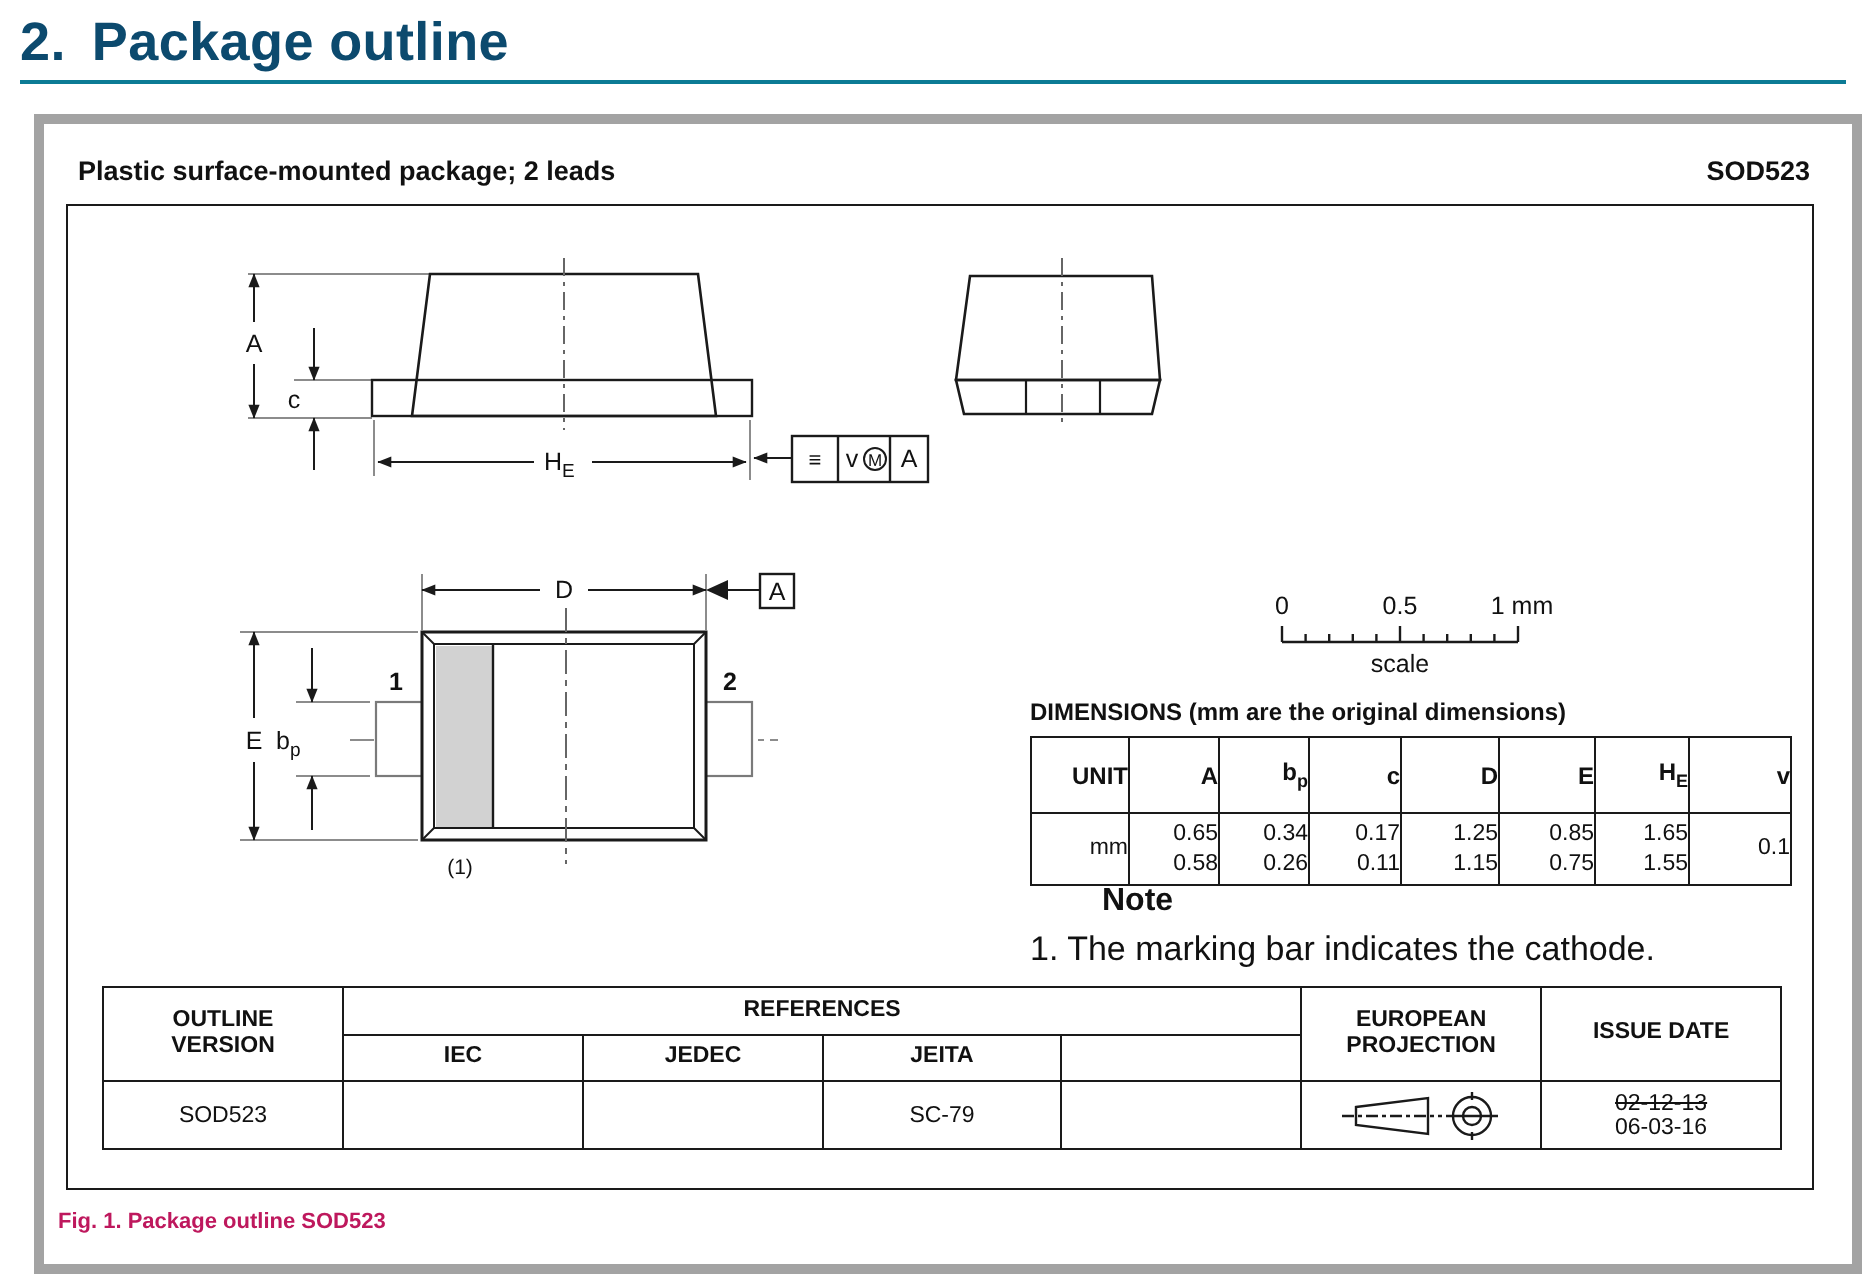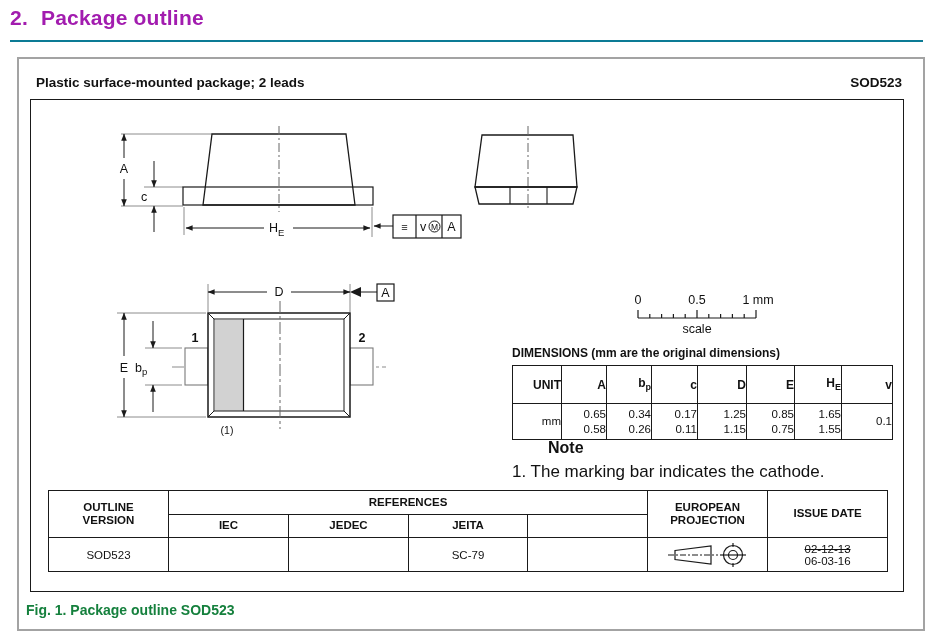--- a/index.html
+++ b/index.html
@@ -1,28 +1,28 @@
 <!DOCTYPE html>
 <html><head>
 <meta charset="utf-8">
 <style>
   html,body{margin:0;padding:0;background:#ffffff;}
   body{font-family:"Liberation Sans", sans-serif; color:#111;}
   .page{position:relative;width:935px;height:643px;background:#fff;overflow:hidden;}
 
-  .section-title{position:absolute;left:10px;top:6px;font-size:21px;font-weight:bold;color:#a21caf;letter-spacing:0.2px;}
+  .section-title{position:absolute;left:10px;top:6px;font-size:27px;font-weight:bold;color:#0c4a6e;letter-spacing:0.2px;}
   .section-title .num{display:inline-block;}
   .section-title .txt{display:inline-block;margin-left:13px;}
   .title-rule{position:absolute;left:10px;top:40px;width:913px;height:2px;background:#0c7b95;}
 
-  .fig-box{position:absolute;left:17px;top:57px;width:904px;height:570px;border:2px solid #a3a3a3;background:#fff;}
+  .fig-box{position:absolute;left:17px;top:57px;width:904px;height:570px;border:5px solid #a3a3a3;background:#fff;}
   .fig-header-left{position:absolute;left:17px;top:16px;font-size:13.5px;font-weight:bold;}
   .fig-header-right{position:absolute;right:21px;top:16px;font-size:13.5px;font-weight:bold;}
   .inner-box{position:absolute;left:11px;top:40px;width:872px;height:491px;border:1.5px solid #1a1a1a;background:#fff;}
-  .fig-caption{position:absolute;left:7px;top:543px;font-size:14px;font-weight:bold;color:#15803d;}
+  .fig-caption{position:absolute;left:7px;top:543px;font-size:11px;font-weight:bold;color:#be185d;}
 
   .drawing-svg{position:absolute;left:0;top:0;}
 
   .dims-heading{position:absolute;left:481px;top:246px;width:378px;font-size:12px;font-weight:bold;}
   .dims-table{position:absolute;left:481px;top:265px;border-collapse:collapse;table-layout:fixed;}
   .dims-table th,.dims-table td{border:1px solid #1a1a1a;text-align:right;vertical-align:middle;padding:0;}
   .dims-table th{font-size:12px;font-weight:bold;height:37px;}
   .dims-table td{font-size:11.5px;height:35px;line-height:1.3;}
   .dims-table sub{font-size:9px;}
 

